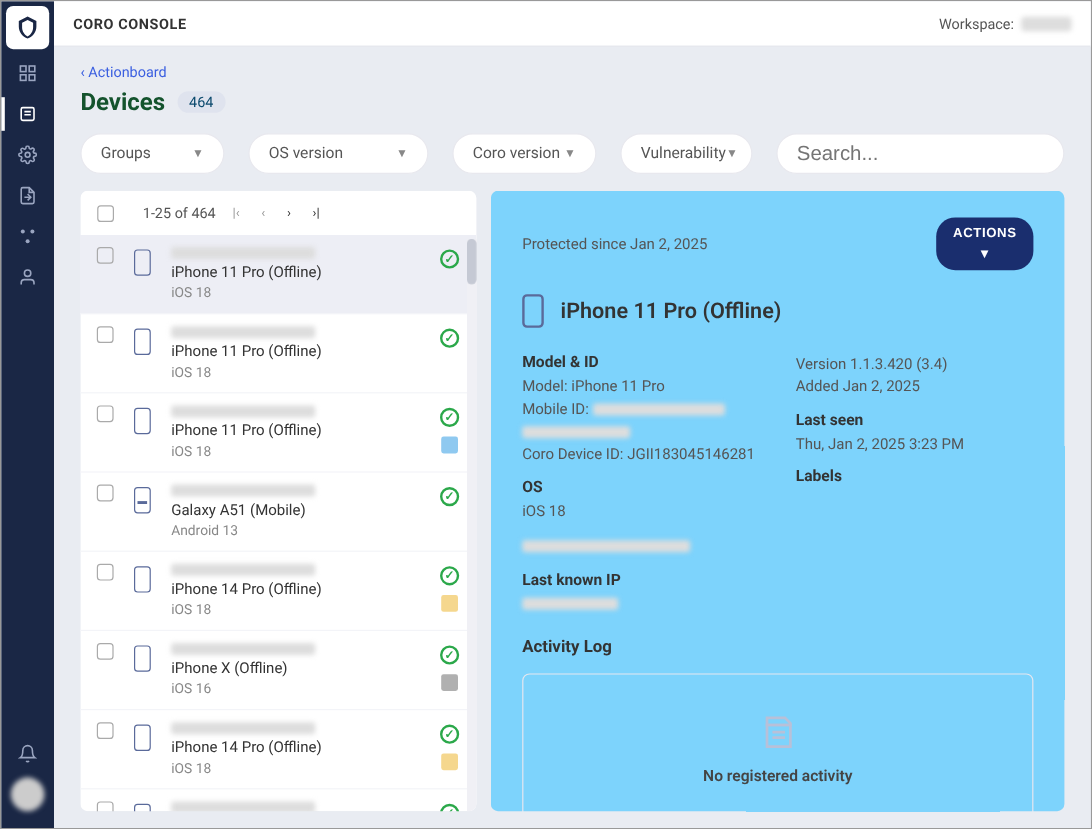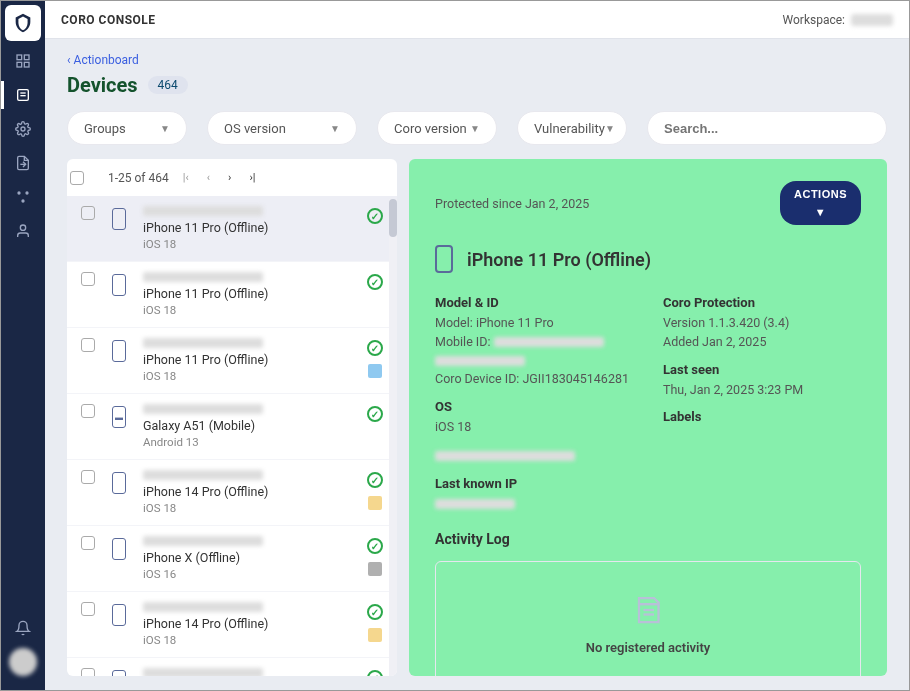--- a/index.html
+++ b/index.html
@@ -22,25 +22,25 @@
   .page-title-row { display: flex; align-items: center; gap: 10px; margin-bottom: 14px; }
   .page-title { font-size: 20px; font-weight: 700; color: #14532d; }
   .count-badge { background: #dfe3ee; color: #0c4a6e; padding: 2px 10px; border-radius: 12px; font-size: 12px; font-weight: 400; }
   .filters { display: flex; gap: 20px; margin-bottom: 14px; }
   .filter-select { height: 34px; background: #fff; border-radius: 18px; padding: 0 16px; display: flex; align-items: center; justify-content: space-between; font-size: 13px; color: #555; cursor: pointer; min-width: 110px; border: 1px solid #e8e8ee; }
   .filter-select.groups { width: 120px; }
   .filter-select.os { width: 150px; }
   .filter-select.coro { width: 120px; }
   .filter-select.vuln { width: 110px; }
   .search-box { flex: 1; height: 34px; background: #fff; border-radius: 18px; padding: 0 16px; display: flex; align-items: center; border: 1px solid #e8e8ee; }
-  .search-input { border: none; outline: none; font-size: 13px; width: 100%; background: transparent; font-weight: bold; }
+  .search-input { border: none; outline: none; font-size: 17px; width: 100%; background: transparent; }
   .chevron-down { font-size: 10px; color: #888; }
   .panels { display: flex; gap: 0; flex: 1; overflow: hidden; }
   .list-panel { width: 330px; background: #fff; border-radius: 6px; display: flex; flex-direction: column; overflow: hidden; position: relative; }
-  .list-header { display: flex; align-items: center; padding: 10px 3px; font-size: 12px; color: #555; gap: 14px; }
+  .list-header { display: flex; align-items: center; padding: 10px 14px; font-size: 12px; color: #555; gap: 14px; }
   .checkbox { width: 14px; height: 14px; border: 1.5px solid #aaa; border-radius: 3px; cursor: pointer; flex-shrink: 0; }
   .pager { display: flex; align-items: center; gap: 10px; margin-left: 10px; }
   .pager-info { font-size: 12px; color: #555; }
   .pager-btn { font-size: 11px; color: #999; cursor: pointer; padding: 2px 4px; }
   .pager-btn.active { color: #333; }
   .list-body { flex: 1; overflow-y: auto; }
   .list-scrollbar { position: absolute; right: 0; top: 40px; bottom: 0; width: 8px; background: #f0f0f5; }
   .list-scrollbar-thumb { position: absolute; top: 0; width: 100%; height: 38px; background: #c5c9d4; border-radius: 4px; }
   .device-row { display: flex; align-items: flex-start; padding: 10px 14px; cursor: pointer; border-bottom: 1px solid #f3f4f8; gap: 14px; position: relative; }
   .device-row.selected { background: #edeef5; }
@@ -50,21 +50,21 @@
   .device-info { flex: 1; min-width: 0; }
   .device-email-blur { width: 120px; height: 10px; background: #ddd; border-radius: 2px; filter: blur(2px); margin-bottom: 4px; }
   .device-name { font-size: 12.5px; color: #333; margin-bottom: 2px; }
   .device-os { font-size: 11.5px; color: #888; }
   .device-status-col { display: flex; flex-direction: column; align-items: center; gap: 8px; margin-top: 2px; }
   .status-check { width: 16px; height: 16px; border: 2px solid #2ba84a; border-radius: 50%; display: flex; align-items: center; justify-content: center; color: #2ba84a; font-size: 10px; font-weight: bold; }
   .color-chip { width: 14px; height: 14px; border-radius: 2px; }
   .color-chip.blue { background: #8fc9f0; }
   .color-chip.yellow { background: #f5d78e; }
   .color-chip.gray { background: #b0b0b0; }
-  .detail-panel { flex: 1; background: #86efac; border-radius: 6px; padding: 22px 26px; margin-left: 12px; overflow-y: auto; }
+  .detail-panel { flex: 1; background: #7dd3fc; border-radius: 6px; padding: 22px 26px; margin-left: 12px; overflow-y: auto; }
   .detail-header { display: flex; align-items: center; justify-content: space-between; margin-bottom: 20px; }
   .protected-since { font-size: 12.5px; color: #555; }
   .actions-btn { background: #1a2e6e; color: #fff; border: none; border-radius: 16px; padding: 7px 14px; font-size: 11px; font-weight: 700; letter-spacing: 0.5px; cursor: pointer; display: flex; align-items: center; gap: 6px; flex-direction: column; }
   .detail-title-row { display: flex; align-items: center; gap: 14px; margin-bottom: 22px; }
   .detail-device-icon { width: 18px; height: 28px; border: 2px solid #5a6a9a; border-radius: 4px; display: flex; align-items: center; justify-content: center; }
   .detail-title { font-size: 18px; font-weight: 600; color: #333; }
   .detail-grid { display: grid; grid-template-columns: 1fr 1fr; gap: 6px 30px; margin-bottom: 18px; }
   .detail-section-title { font-size: 13px; font-weight: 700; color: #333; margin-bottom: 4px; }
   .detail-line { font-size: 12.5px; color: #555; line-height: 1.5; }
   .detail-blur { width: 110px; height: 10px; background: #ddd; border-radius: 2px; filter: blur(2px); display: inline-block; vertical-align: middle; }
@@ -349,21 +349,20 @@
               <div style="height:10px"></div>
               <div class="detail-section-title">OS</div>
               <div class="detail-line">iOS 18</div>
               <div style="height:10px"></div>
               <div class="detail-line"><span class="detail-blur" style="width:140px"></span></div>
               <div style="height:10px"></div>
               <div class="detail-section-title">Last known IP</div>
               <div class="detail-line"><span class="detail-blur" style="width:80px"></span></div>
             </div>
             <div>
-              <div class="detail-section-title">Coro Protection</div>
               <div class="detail-line">Version 1.1.3.420 (3.4)</div>
               <div class="detail-line">Added Jan 2, 2025</div>
               <div style="height:10px"></div>
               <div class="detail-section-title">Last seen</div>
               <div class="detail-line">Thu, Jan 2, 2025 3:23 PM</div>
               <div style="height:10px"></div>
               <div class="detail-section-title">Labels</div>
             </div>
           </div>
 

